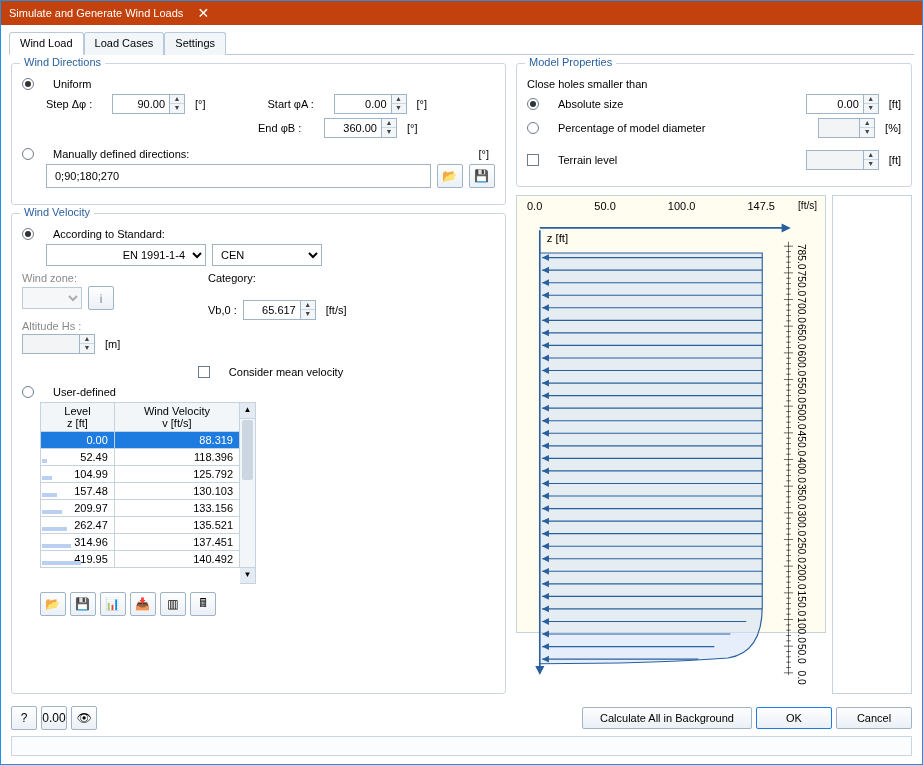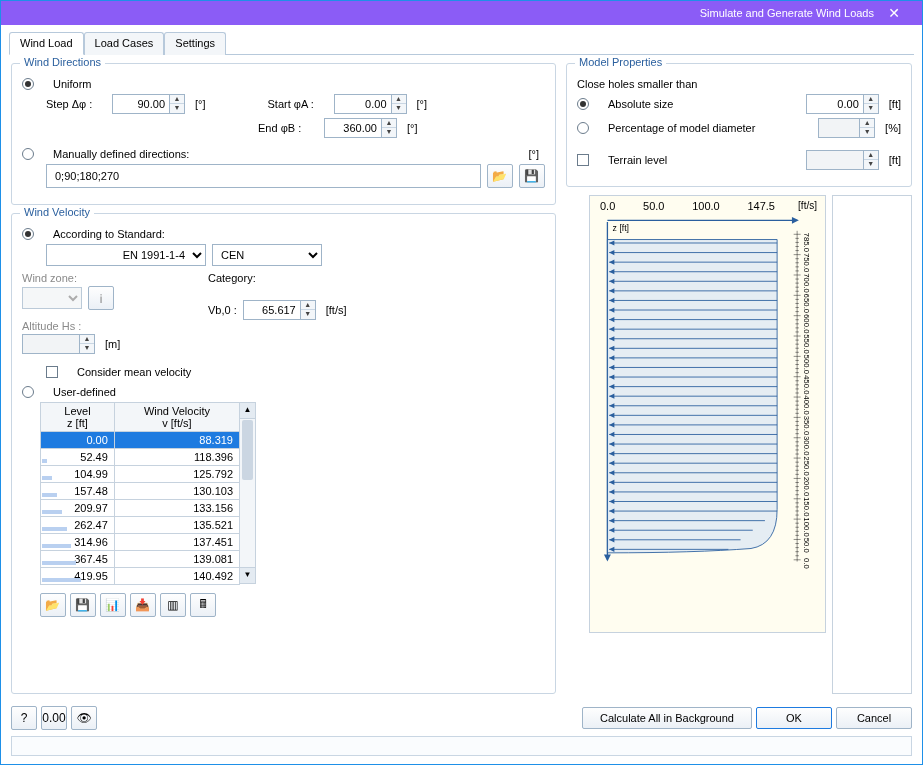--- a/index.html
+++ b/index.html
@@ -1,28 +1,28 @@
 <!DOCTYPE html>
 <html><head>
 <meta charset="utf-8">
 <style>
 * { box-sizing: border-box; font-family: "Segoe UI", Tahoma, sans-serif; font-size: 11px;}
 body { margin:0; background:#fff; color:#000; }
 
-.titlebar { background:#8b5cf6; color:#fff; height:24px; line-height:24px; padding:0 8px; display:flex; justify-content:flex-end; align-items:center;}
+.titlebar { background:#c2410c; color:#fff; height:24px; line-height:24px; padding:0 8px; display:flex; justify-content:flex-start; align-items:center;}
 .titlebar .closex { width:40px; text-align:center; color:#fff; font-size:14px; }
 .dlgframe { border:1px solid #1e90e8; width:923px; height:765px; display:flex; flex-direction:column;}
 
 .tabstrip { display:flex; margin:6px 8px 0 8px; position:relative;}
 .tab { border:1px solid #b7c9db; border-bottom:none; padding:4px 10px 5px 10px; margin-right:0px; background:#f3f6f9; border-radius:3px 3px 0 0; position:relative; top:1px; }
 .tab.active{ background:#fff; z-index:2; border-bottom:1px solid #fff;}
 .tabline { border-top:1px solid #b7c9db; margin:0 8px;}
 .content { flex:1; display:flex; padding:8px 10px 6px 10px; gap:10px;}
 .col { display:flex; flex-direction:column; gap:8px;}
-.col.left{ width:545px;}
+.col.left{ width:495px;}
 .col.right{ flex:1;}
 
 .group { border:1px solid #c9d6e3; border-radius:3px; padding:10px 10px 12px 10px; position:relative;}
 .group-title { position:absolute; left:8px; top:-8px; background:#fff; padding:0 4px; color:#2a5f9e;}
 .row { display:flex; align-items:center; gap:6px; margin:4px 0;}
 .spinner { display:inline-flex; border:1px solid #9fb4c8; height:20px; align-items:stretch; background:#fff;}
 .spinner input { border:none; width:56px; text-align:right; padding:0 4px; }
 .spinner .spbtns { display:flex; flex-direction:column; border-left:1px solid #9fb4c8;}
 .spinner .spbtns div { height:9px; width:14px; font-size:7px; line-height:7px; text-align:center; color:#444; cursor:pointer; background:#f3f6f9;}
 .spinner .spbtns div:first-child { border-bottom:1px solid #c9d6e3;}
@@ -201,21 +201,21 @@
                 <span class="spbtns">
                     <div>▲</div>
                     <div>▼</div>
                   </span>
               </span>
               <span class="unit">[ft/s]</span>
             </div>
           </div>
         </div>
 
-        <div class="row" style="margin-top:8px;">
+        <div class="row" style="margin-top:8px;justify-content:center;">
           <span style="width:18px;"></span>
           <span class="check">
             <span class="box"></span>
             <span>Consider mean velocity</span>
           </span>
         </div>
 
         <div class="row" style="margin-top:8px;">
           <span class="radio">
             <span class="dot"></span>
@@ -254,24 +254,20 @@
                 </tr>
                 <tr>
                   <td class="levelcell">262.47<span class="bar" style="width: 34%;"></span></td>
                   <td>135.521</td>
                 </tr>
                 <tr>
                   <td class="levelcell">314.96<span class="bar" style="width: 40%;"></span></td>
                   <td>137.451</td>
                 </tr>
                 <tr>
-                  <td class="levelcell">367.45<span class="bar" style="width: 47%;"></span></td>
-                  <td>139.081</td>
-                </tr>
-                <tr>
                   <td class="levelcell">419.95<span class="bar" style="width: 54%;"></span></td>
                   <td>140.492</td>
                 </tr>
               </tbody>
           </table>
           <div class="scrollbar">
             <div class="up">▲</div>
             <div class="thumb"></div>
             <div class="down">▼</div>
           </div>
@@ -340,21 +336,21 @@
               <span class="spbtns">
                   <div>▲</div>
                   <div>▼</div>
                 </span>
             </span>
             <span class="unit">[ft]</span>
           </span>
         </div>
       </div>
 
-      <div style="flex:1; display:flex; gap:6px;margin-left:23px;">
+      <div style="flex:1; display:flex; gap:6px;">
         <div class="chart" style="flex:1;">
           <div class="xaxis">
             <span>0.0</span>
             <span>50.0</span>
             <span>100.0</span>
             <span>147.5</span>
           </div>
           <span class="xunit">[ft/s]</span>
           <svg class="chartsvg" viewBox="0 0 270 438" preserveAspectRatio="none">
 

